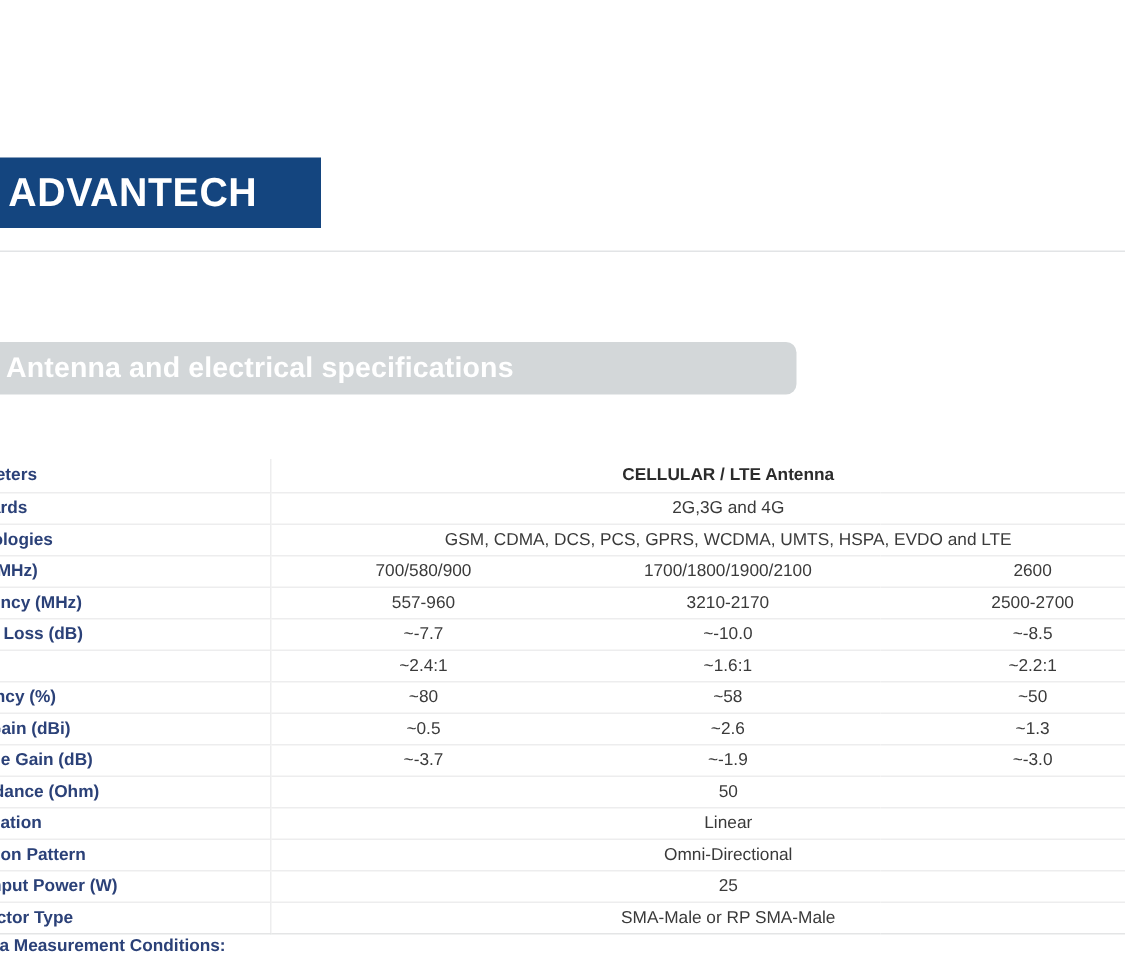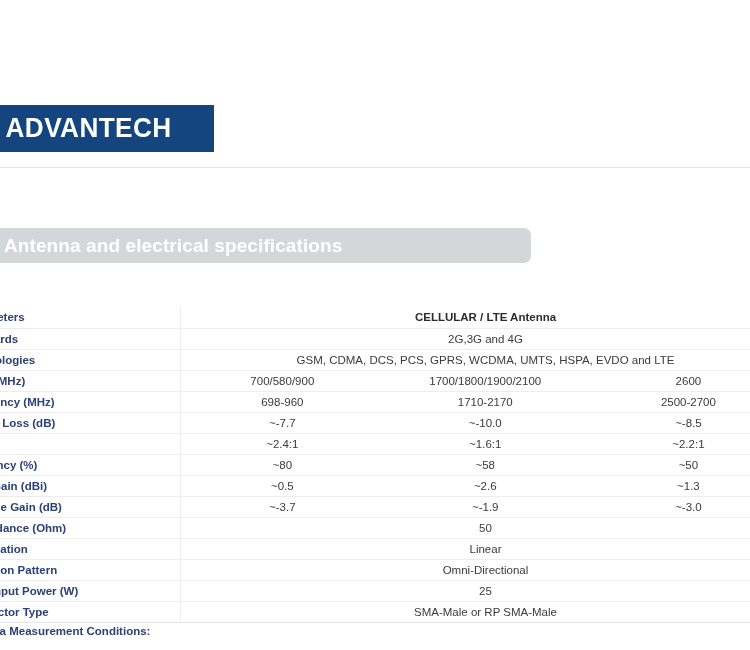--- a/index.html
+++ b/index.html
@@ -165,22 +165,22 @@
         <td class="val" colspan="3">GSM, CDMA, DCS, PCS, GPRS, WCDMA, UMTS, HSPA, EVDO and LTE</td>
       </tr>
       <tr>
         <td class="col-param">Band (MHz)</td>
         <td class="val col-v1">700/580/900</td>
         <td class="val col-v2">1700/1800/1900/2100</td>
         <td class="val col-v3">2600</td>
       </tr>
       <tr>
         <td class="col-param">Frequency (MHz)</td>
-        <td class="val col-v1">698-960</td>
-        <td class="val col-v2">1710-2170</td>
+        <td class="val col-v1">557-960</td>
+        <td class="val col-v2">3210-2170</td>
         <td class="val col-v3">2500-2700</td>
       </tr>
       <tr>
         <td class="col-param">Return Loss (dB)</td>
         <td class="val col-v1">~-7.7</td>
         <td class="val col-v2">~-10.0</td>
         <td class="val col-v3">~-8.5</td>
       </tr>
       <tr>
         <td class="col-param">VSWR</td>

